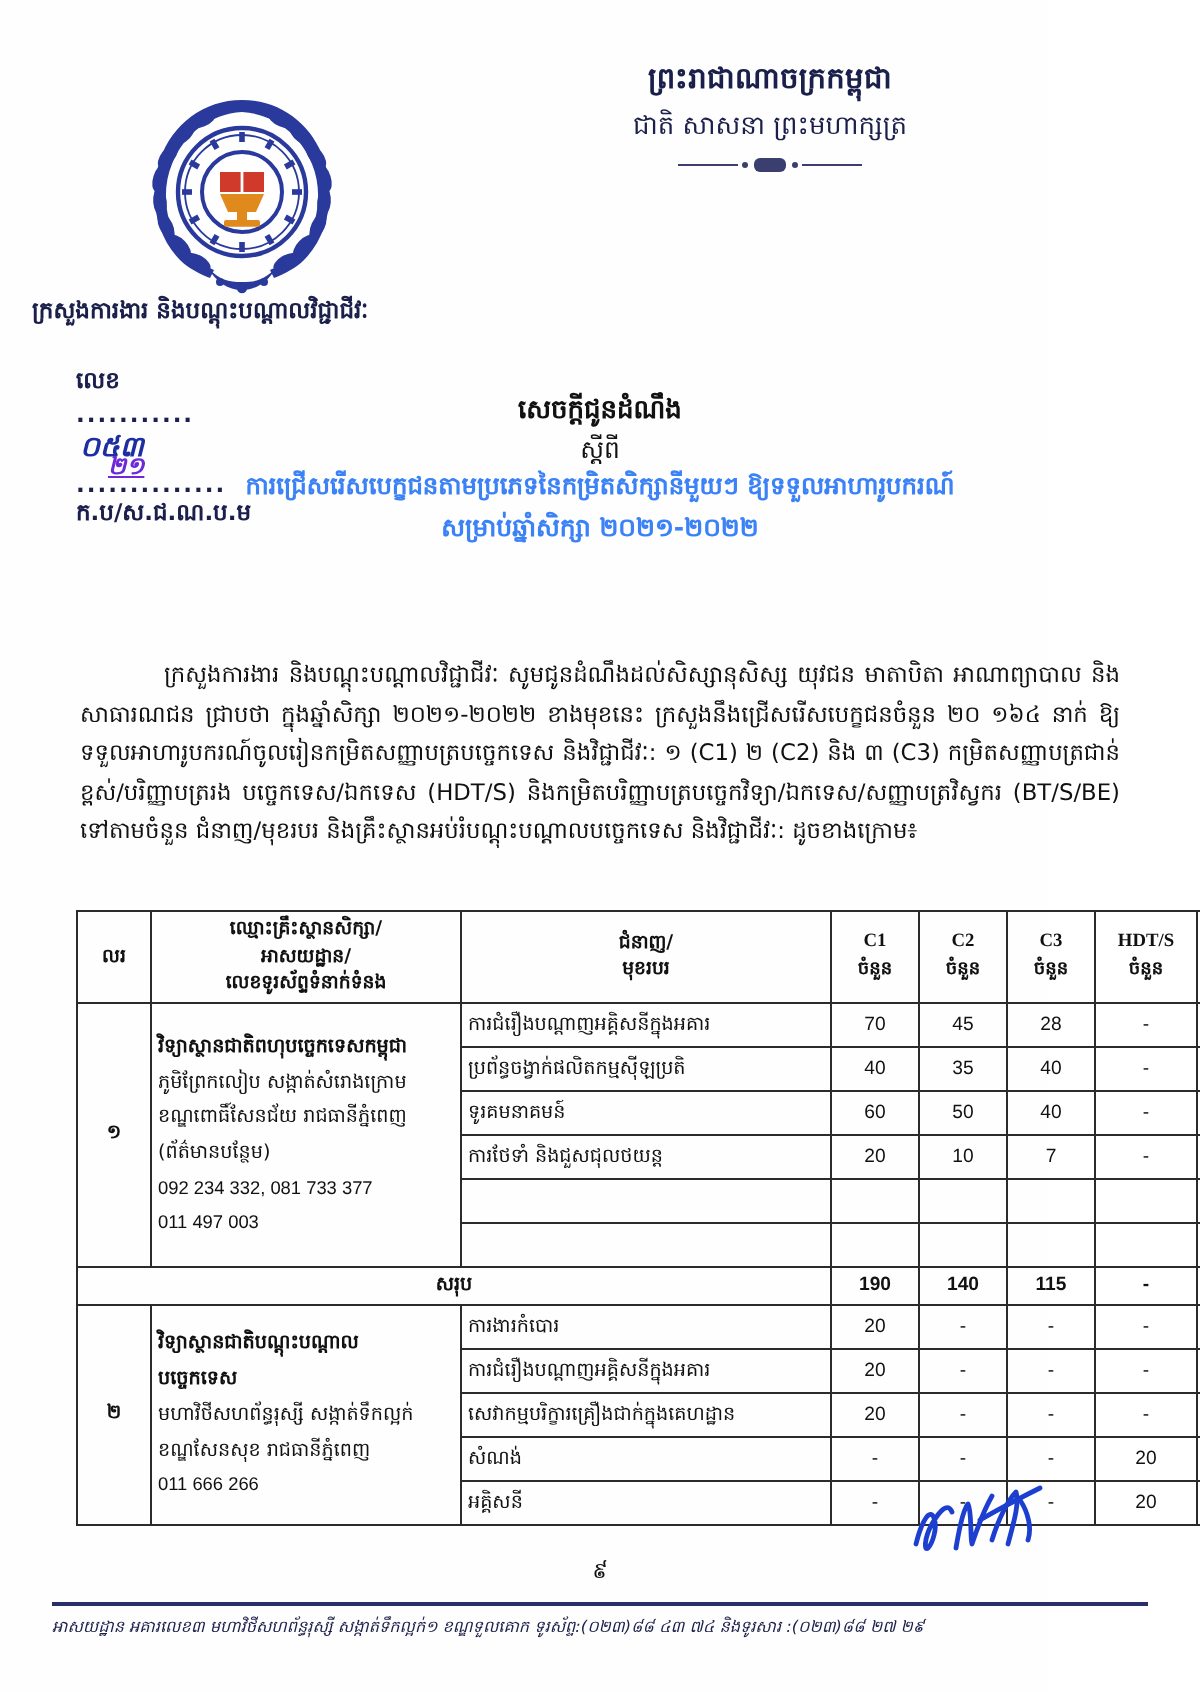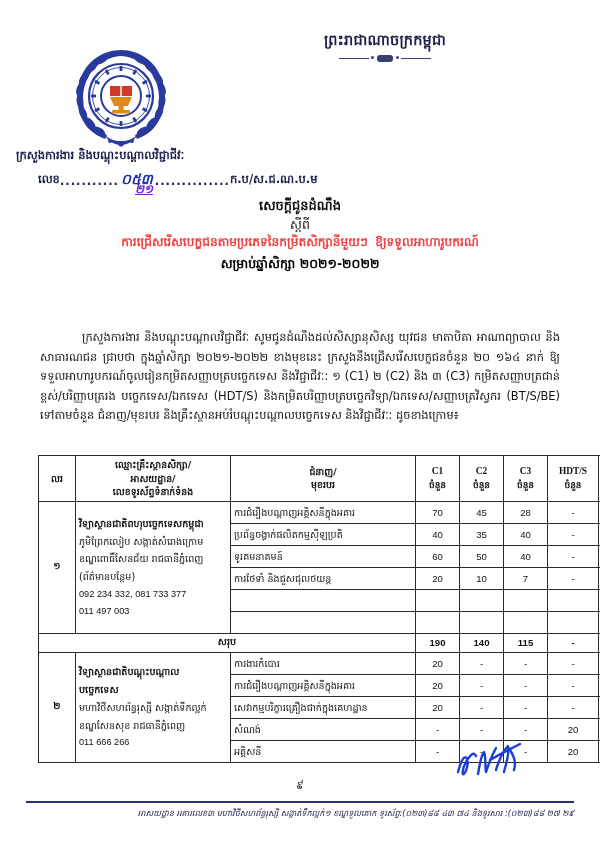--- a/index.html
+++ b/index.html
@@ -90,28 +90,29 @@
     top: 148px;
     width: 330px;
   }
   .ministry-line {
     font-size: 11.5px;
     font-weight: bold;
     color: #1b1f4b;
     white-space: nowrap;
   }
   .number-line {
-    margin-top: 5px;
+    margin-top: 18px;
     padding-left: 22px;
     font-size: 11.5px;
     font-weight: bold;
     color: #1b1f4b;
     display: flex;
-    align-items: center;
+    align-items: flex-start;
     white-space: nowrap;
+    flex-direction: column;
   }
   .dots {
     flex: 0 0 auto;
     letter-spacing: 1px;
     color: #1b1f4b;
   }
   .handwritten-num {
     font-family: "DejaVu Serif", "Liberation Serif", serif;
     font-style: italic;
     font-size: 14px;
@@ -144,29 +145,28 @@
   }
   .t-sub {
     font-size: 12.5px;
     font-weight: normal;
     color: #111;
     line-height: 1.5;
   }
   .t-long {
     font-size: 12.2px;
     font-weight: bold;
-    color: #ef4444;
+    color: #3b82f6;
     line-height: 1.55;
     padding: 0 18px;
-    font-family: Liberation Mono, monospace;
   }
   .t-year {
     font-size: 12.5px;
     font-weight: bold;
-    color: #000000;
+    color: #3b82f6;
     line-height: 1.7;
   }
 
   
   .body-par {
     position: absolute;
     left: 40px;
     top: 328px;
     width: 520px;
     font-size: 11.4px;
@@ -283,21 +283,21 @@
     top: 801px;
     width: 548px;
     height: 2px;
     background: #2a2f6a;
   }
   .footer-text {
     position: absolute;
     left: 26px;
     top: 808px;
     width: 548px;
-    text-align: right;
+    text-align: left;
     font-size: 8.1px;
     font-style: italic;
     color: #1b1f4b;
     white-space: nowrap;
   }
 </style>
 </head>
 <body>
 
 <div class="page">
@@ -362,20 +362,21 @@
           <path d="M44 90 C50 96 54 97 61 97 C68 97 72 96 78 90 C74 97 68 101 61 101 C54 101 48 97 44 90 Z"></path>
           <circle cx="61" cy="100" r="2.6"></circle>
           <circle cx="50" cy="97" r="2"></circle>
           <circle cx="72" cy="97" r="2"></circle>
         </g>
       </svg>
     </div>
 
     <div class="natmotto">
       <div class="kingdom">ព្រះរាជាណាចក្រកម្ពុជា</div>
+      <div class="motto">ជាតិ សាសនា ព្រះមហាក្សត្រ</div>
       <div class="divider-orn">
         <span class="bar l"></span>
         <span class="dot" style="left:32px"></span>
         <span class="knot"></span>
         <span class="dot" style="right:32px"></span>
         <span class="bar r"></span>
       </div>
     </div>
   </div>
 

